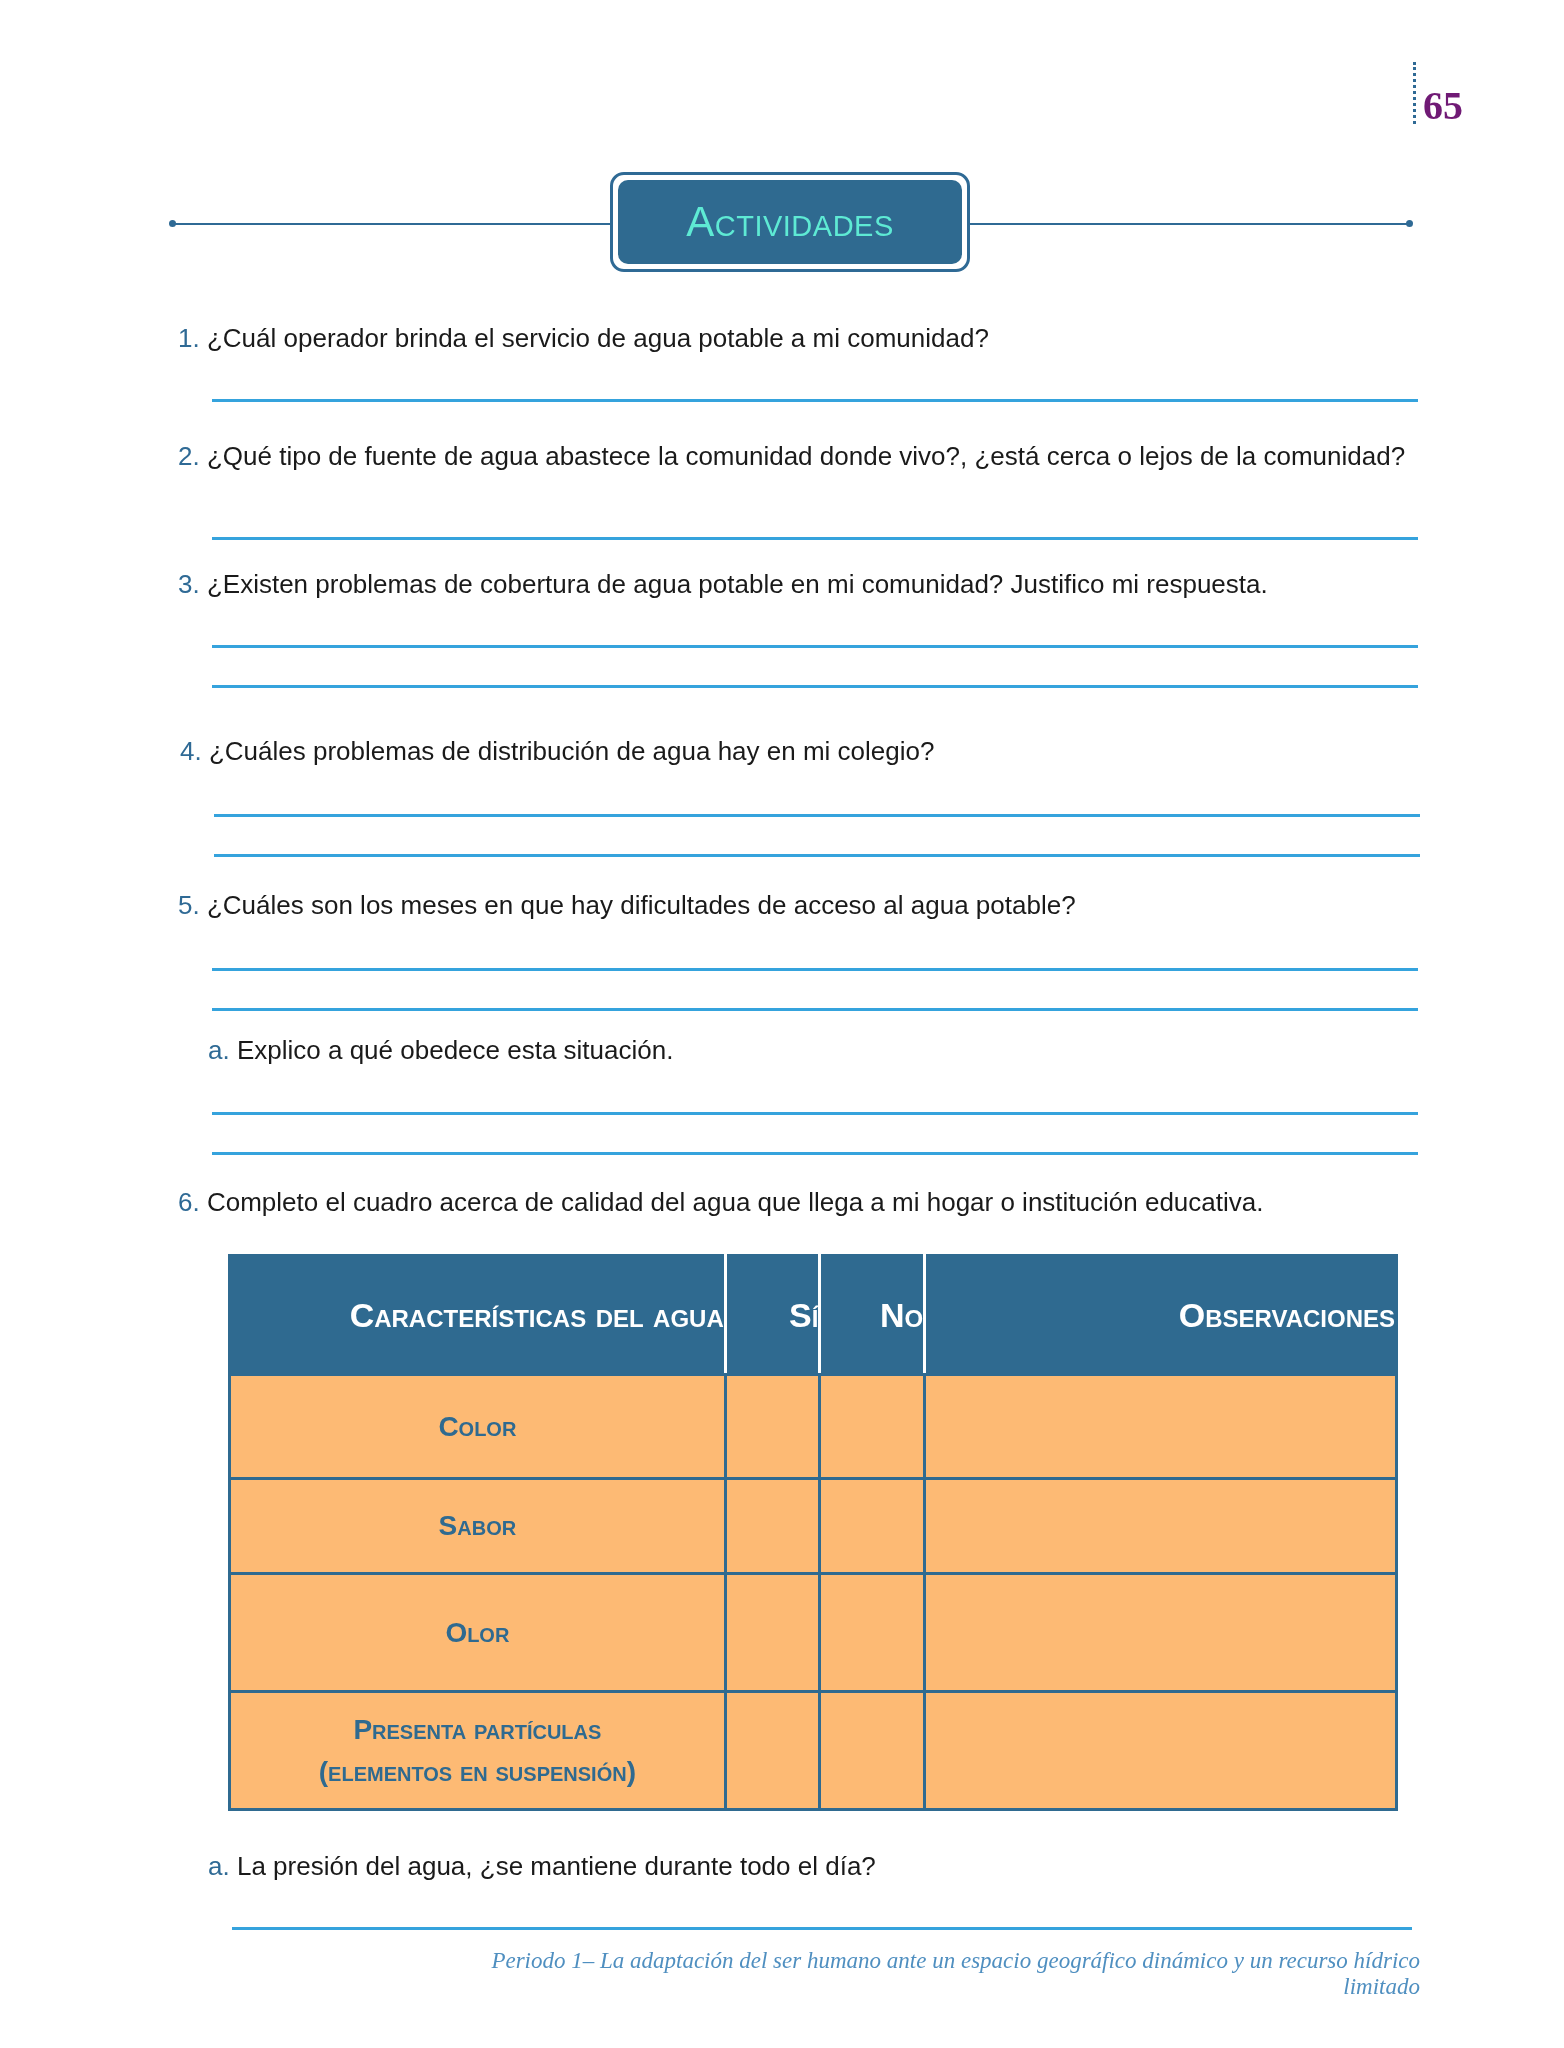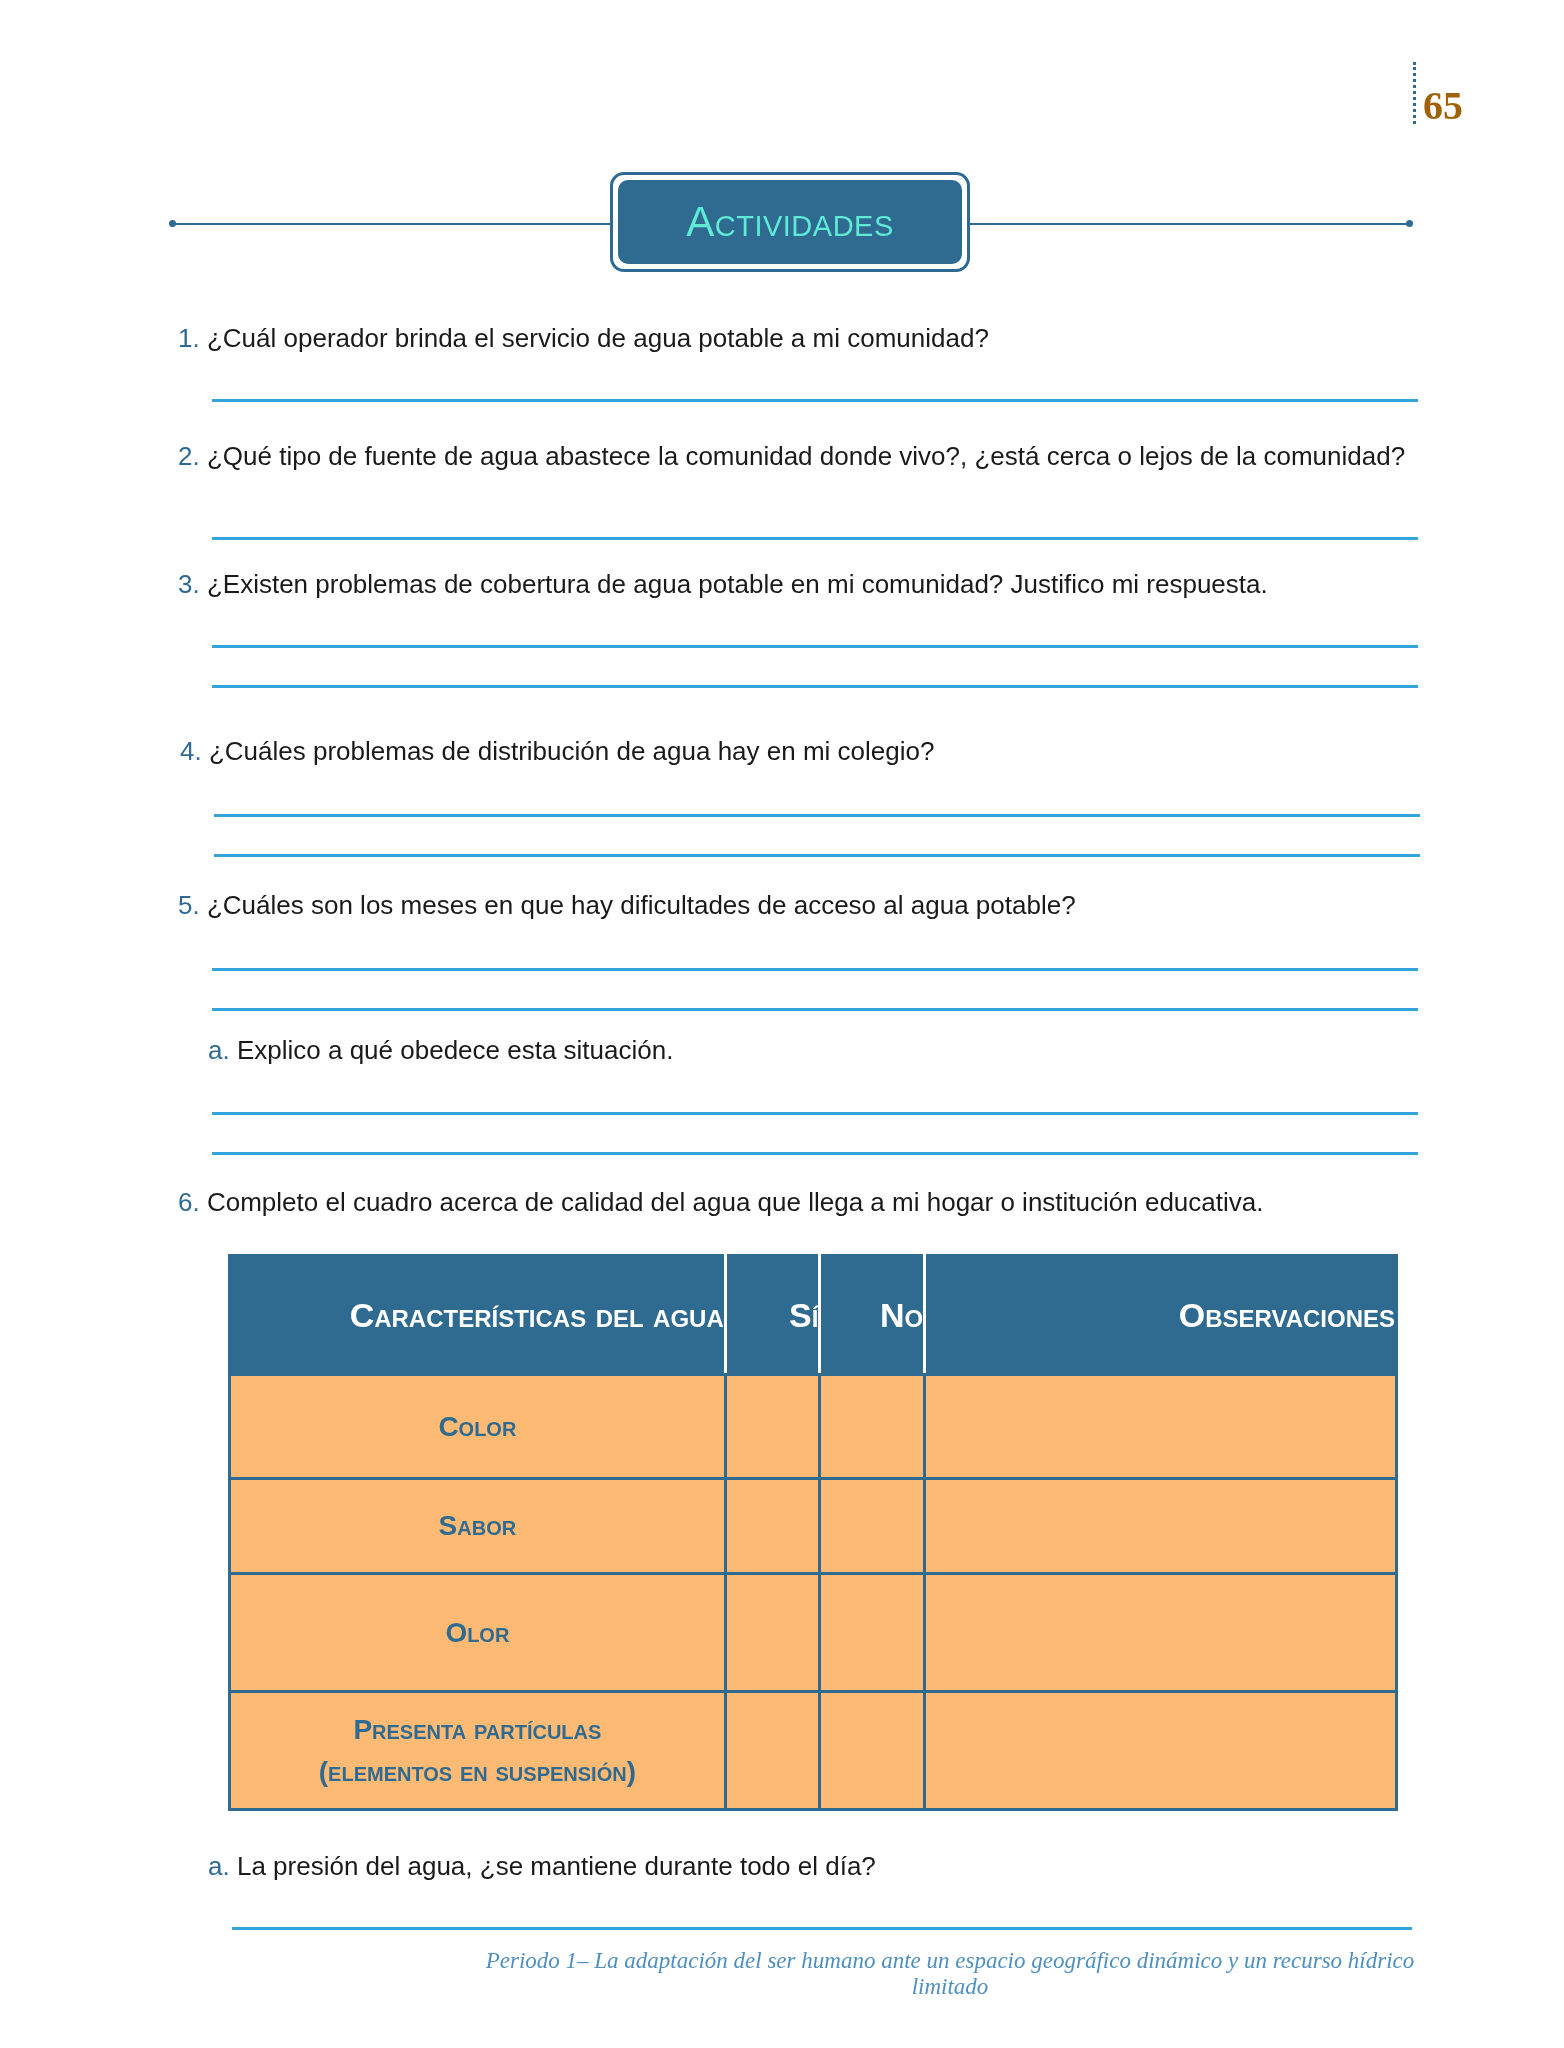--- a/index.html
+++ b/index.html
@@ -4,21 +4,21 @@
 <style>
   html, body { margin: 0; padding: 0; background: #ffffff; }
   body { width: 1564px; height: 2048px; position: relative; overflow: hidden;
          font-family: "Liberation Sans", sans-serif; color: #111; }
   .abs { position: absolute; }
 
   
   .page-dots { left: 1413px; top: 62px; width: 0; height: 62px;
                border-left: 3px dotted #2f6a95; }
   .page-num { left: 1423px; top: 82px; font-family: "Liberation Serif", serif;
-              font-weight: bold; font-size: 40px; color: #a16207; letter-spacing: 0; }
+              font-weight: bold; font-size: 40px; color: #701a75; letter-spacing: 0; }
 
   
   .rule { top: 223px; height: 2px; background: #2f6a95; }
   .rule-dot { width: 7px; height: 7px; border-radius: 50%; background: #2f6a95; top: 220px; }
   .banner-outer { left: 610px; top: 172px; width: 360px; height: 100px;
                   border: 3px solid #2f6a95; border-radius: 14px; background: #fff; box-sizing: border-box; }
   .banner-inner { left: 618px; top: 180px; width: 344px; height: 84px;
                   background: #2f6a90; border-radius: 10px; display: flex;
                   align-items: center; justify-content: center; }
   .banner-text { color: #5eead4; font-size: 42px; font-variant: small-caps; letter-spacing: 0.5px; }
@@ -35,21 +35,21 @@
   .tbl th { background: #2f6a90; color: #fff; font-weight: bold; font-variant: small-caps;
             font-size: 34px; height: 116px; text-align: right; border-color: #2f6a90;
             border-left-color: #ffffff; border-right-color: #ffffff; }
   .tbl th:first-child { border-left-color: #2f6a90; }
   .tbl th:last-child { border-right-color: #2f6a90; }
   .tbl td.label { color: #2f6a90; font-weight: bold; font-variant: small-caps;
                   font-size: 28px; text-align: center; line-height: 42px; }
   .tbl td { background: #fdba74; }
 
   
-  .footer { left: 480px; top: 1948px; width: 940px; text-align: center;
+  .footer { left: 480px; top: 1948px; width: 940px; text-align: right;
             font-family: "Liberation Serif", serif; font-style: italic;
             font-size: 23px; color: #4f8fc0; }
 </style>
 </head>
 <body>
 
 <div class="abs page-dots"></div>
 <div class="abs page-num">65</div>
 
 <div class="abs rule" style="left:172px; width:440px;"></div>

